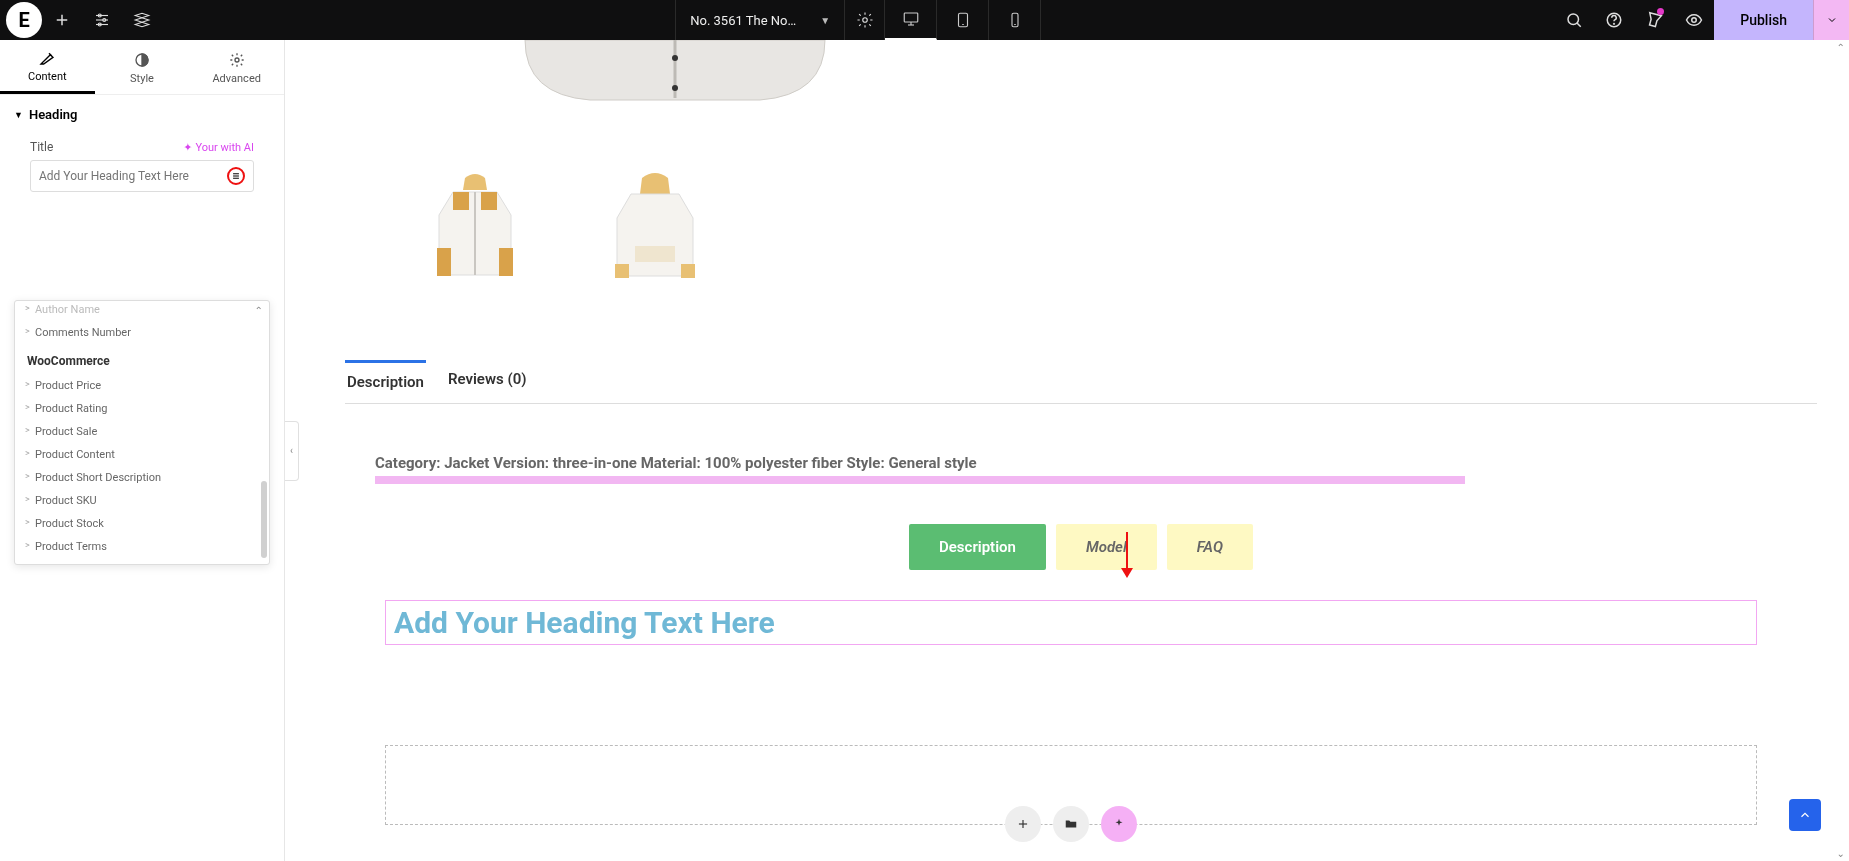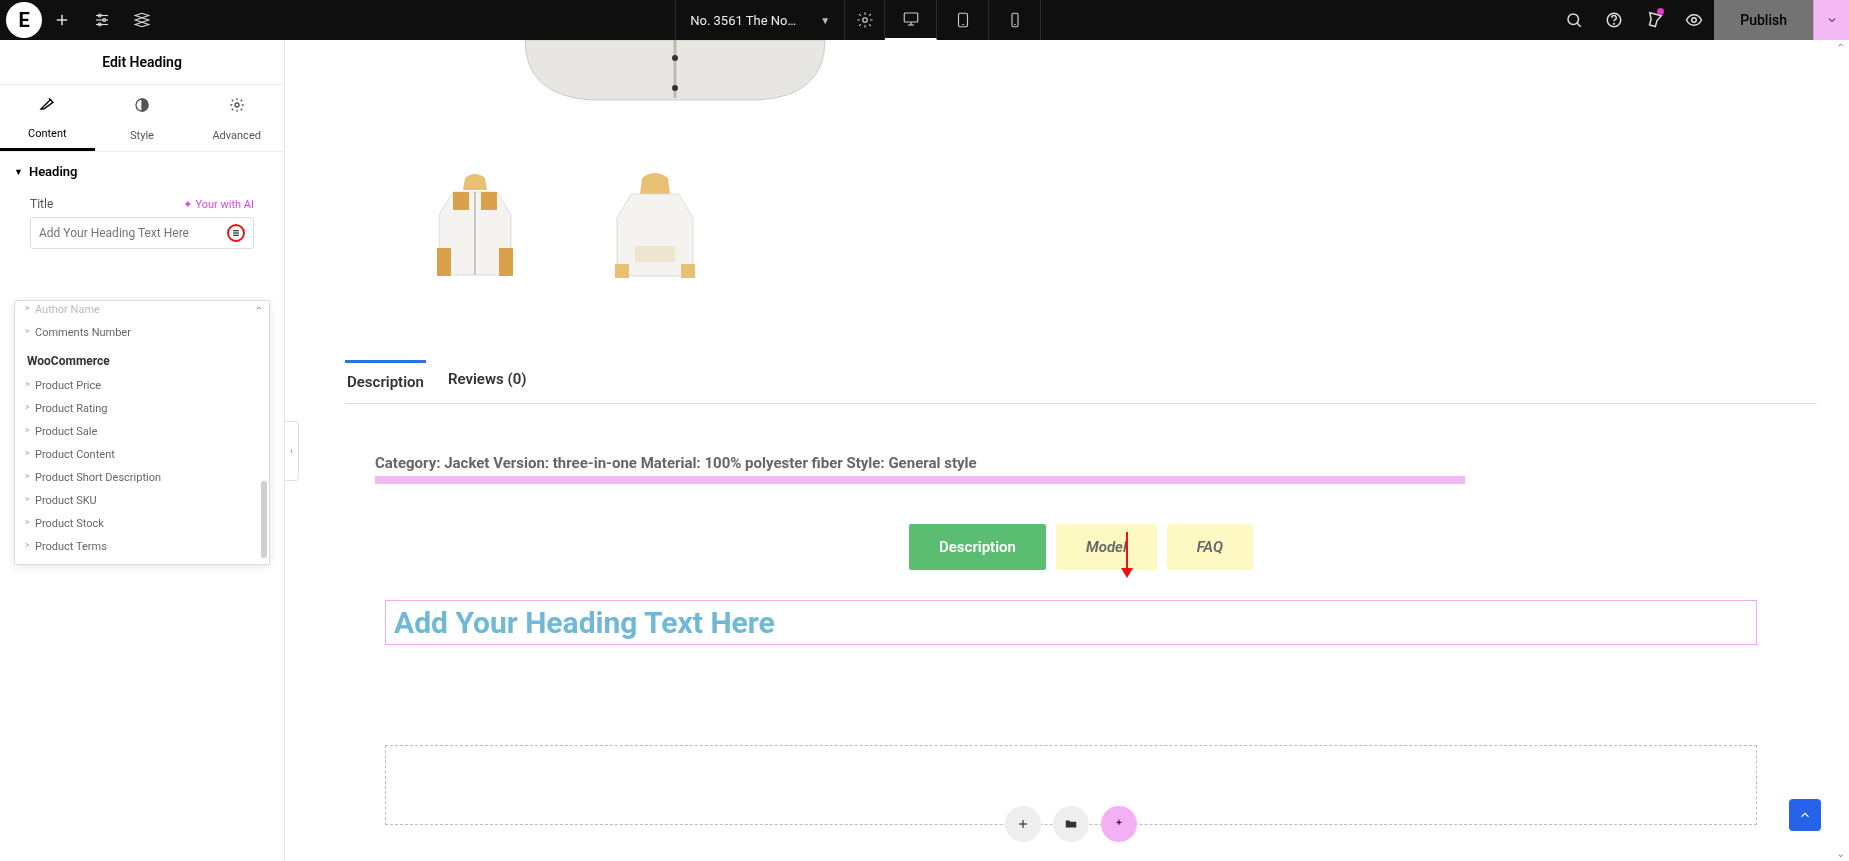--- a/index.html
+++ b/index.html
@@ -18,31 +18,31 @@
 .page-select span { font-size: 13px; color: #eee; max-width: 110px; white-space: nowrap; overflow: hidden; text-overflow: ellipsis; }
 .page-select .chev { font-size: 10px; color: #bbb; }
 .settings-btn { border-right: 1px solid #2a2a2a; }
 .device-tabs { display: flex; }
 .device-tab { width: 52px; height: 40px; display: flex; align-items: center; justify-content: center; cursor: pointer; border-right: 1px solid #2a2a2a; }
 .device-tab.active { border-bottom: 2px solid #fff; }
 .device-tab svg { width: 18px; height: 18px; stroke: #ccc; fill: none; stroke-width: 1.5; }
 .topbar .right { display: flex; align-items: center; }
 .notif-dot { position: relative; }
 .notif-dot::after { content:''; position:absolute; top:8px; right:10px; width:7px; height:7px; background:#e338c7; border-radius:50%; }
-.publish-btn { background:#737373; color:#000; height:40px; padding: 0 26px; font-size:14px; font-weight:500; display:flex; align-items:center; cursor:pointer; }
+.publish-btn { background:#c4b5fd; color:#000; height:40px; padding: 0 26px; font-size:14px; font-weight:500; display:flex; align-items:center; cursor:pointer; }
 .publish-more { background:#f3b8f3; width:36px; height:40px; display:flex; align-items:center; justify-content:center; border-left:1px solid rgba(0,0,0,0.15); cursor:pointer; }
 
 
 .main { flex:1; display:flex; position:relative; }
 
 
 .panel { width: 285px; border-right:1px solid #e6e6e6; background:#fff; display:flex; flex-direction:column; position:relative; }
 .panel-title { height:45px; display:flex; align-items:center; justify-content:center; font-size:14px; font-weight:600; border-bottom:1px solid #eee; }
 .panel-tabs { display:flex; border-bottom:1px solid #eee; }
-.panel-tab { flex:1; display:flex; flex-direction:column; align-items:center; justify-content:center; padding:10px 0 8px; gap:16px; cursor:pointer; color:#555; }
+.panel-tab { flex:1; display:flex; flex-direction:column; align-items:center; justify-content:center; padding:10px 0 8px; gap:4px; cursor:pointer; color:#555; }
 .panel-tab.active { border-bottom:3px solid #000; color:#000; }
 .panel-tab svg { width:16px; height:16px; }
 .panel-tab span { font-size:11px; }
 .section-hdr { display:flex; align-items:center; gap:6px; padding:12px 14px; font-size:13px; font-weight:600; cursor:pointer; }
 .section-hdr .tri { font-size:9px; }
 .field-row { padding: 6px 30px 8px; }
 .field-label-row { display:flex; justify-content:space-between; align-items:center; margin-bottom:6px; }
 .field-label { font-size:12px; color:#555; }
 .write-ai { font-size:11px; color:#d946ef; cursor:pointer; display:flex; align-items:center; gap:3px; }
 .title-input-wrap { position:relative; border:1px solid #ddd; border-radius:3px; background:#fff; display:flex; align-items:center; padding:6px 8px; }
@@ -205,21 +205,20 @@
       <div class="publish-more">
           <svg viewBox="0 0 24 24" width="12" height="12" fill="none" stroke="#000" stroke-width="2">
             <polyline points="6 9 12 15 18 9"></polyline>
           </svg>
         </div>
     </div>
   </div>
 
   <div class="main">
     <div class="panel">
-      <div class="panel-title">Edit Heading</div>
       <div class="panel-tabs">
         <div class="panel-tab active">
           <svg viewBox="0 0 24 24" fill="none" stroke="#000" stroke-width="2">
               <path d="M3 21 L17 7 L21 11 L7 21 Z"></path>
               <path d="M15 5 L19 9"></path>
             </svg>
           <span>Content</span>
         </div>
         <div class="panel-tab">
           <svg viewBox="0 0 24 24" fill="none" stroke="#555" stroke-width="2">

